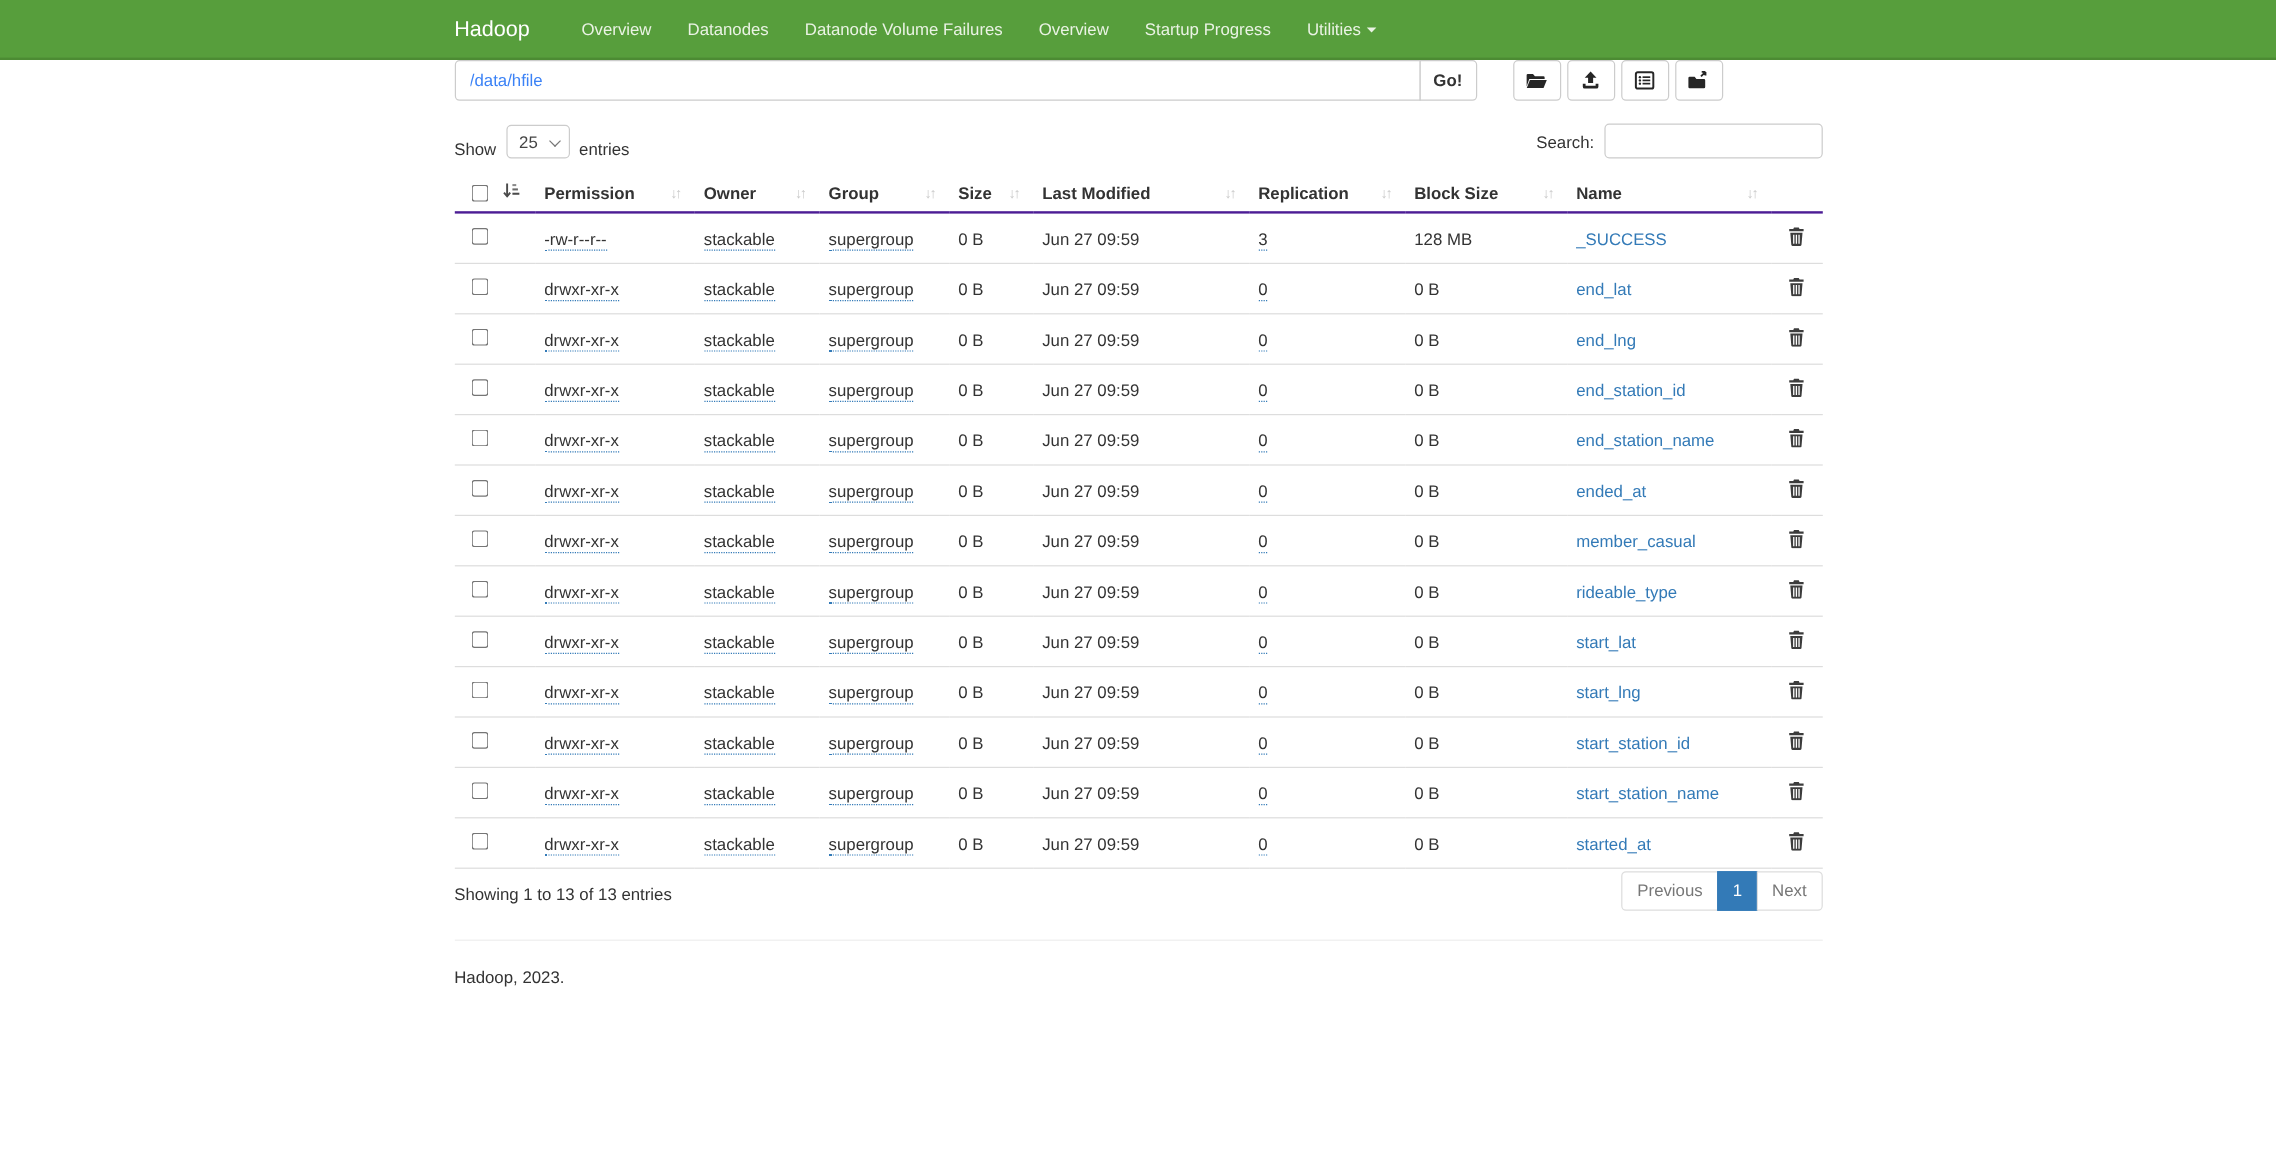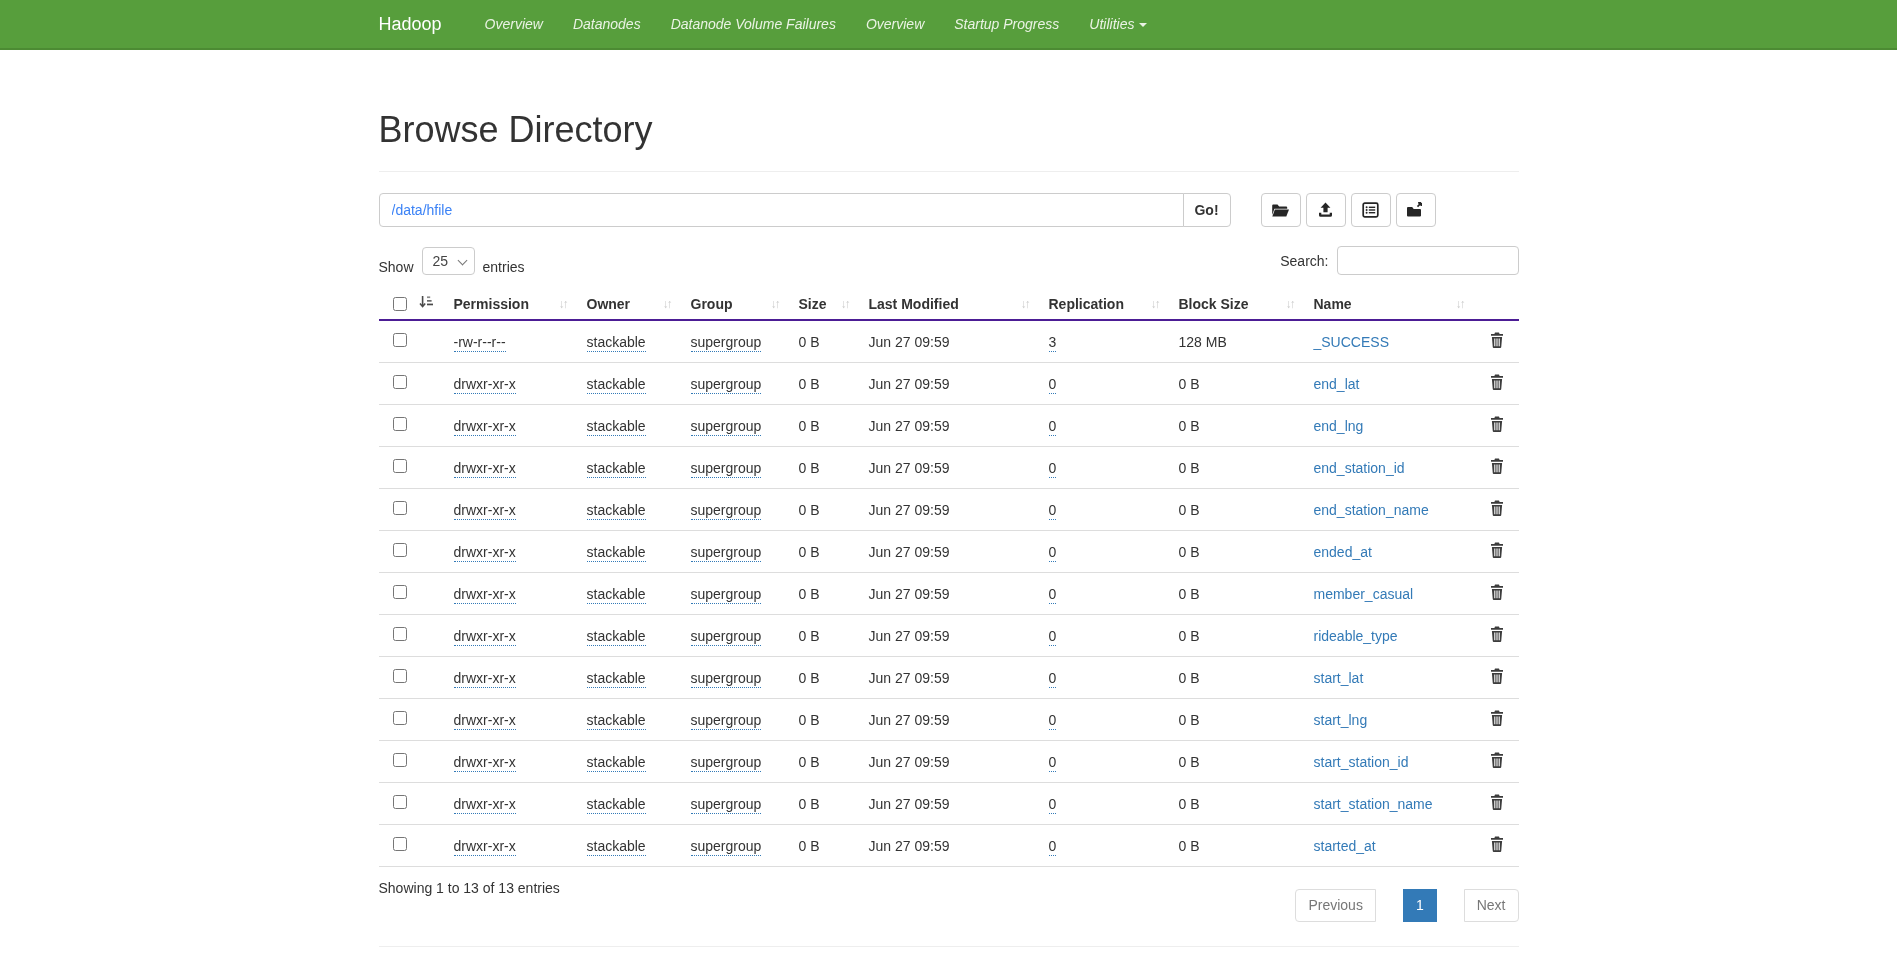--- a/index.html
+++ b/index.html
@@ -19,21 +19,21 @@
     border-bottom: 2px solid #4C8B33;
   }
   .navbar .container { display: flex; align-items: center; height: 100%; }
   .brand {
     color: #fff; font-size: 18px; line-height: 50px;
     text-decoration: none; cursor: pointer; white-space: nowrap; text-align: center;
   }
   .nav-items { display: flex; list-style: none; margin: 0 0 0 28px; padding: 0; }
   .nav-items li {
     color: #eaf3e4; font-size: 14px; line-height: 50px;
-    padding: 0 15px; cursor: pointer; white-space: nowrap; font-style: italic;
+    padding: 0 15px; cursor: pointer; white-space: nowrap;
   }
   .caret {
     display: inline-block; margin-left: 5px; vertical-align: middle;
     border-left: 4px solid transparent; border-right: 4px solid transparent;
     border-top: 4px solid #eaf3e4;
   }
 
   
   .page-header {
     margin-top: 60px; padding-bottom: 21px; margin-bottom: 21px;
@@ -114,21 +114,21 @@
   }
   td.name-cell a { color: #337ab7; text-decoration: none; cursor: pointer; }
   td.trash-cell { text-align: center; padding-left: 0; padding-right: 0; }
   .trash-btn { background: none; border: none; cursor: pointer; padding: 2px; }
   input[type="checkbox"] { width: 14px; height: 14px; margin: 0; cursor: pointer; }
   .th-first { display: flex; align-items: center; gap: 12px; padding-left: 6px; }
 
   
   .table-footer { display: flex; justify-content: space-between; align-items: flex-start; }
   .info-text { margin-top: 13px; color: #333; }
-  .paginate { display: flex; margin-top: 22px; gap: 28px; }
+  .paginate { display: flex; margin-top: 2px; }
   .page-btn {
     padding: 6px 12px; border: 1px solid #ddd; background: #fff;
     color: #777; cursor: pointer; font-size: 14px; line-height: 19px;
     margin-left: -1px; user-select: none;
   }
   .page-btn.first { border-radius: 4px 0 0 4px; }
   .page-btn.last { border-radius: 0 4px 4px 0; }
   .page-btn.active { background: #337ab7; border-color: #337ab7; color: #fff; cursor: default; }
 
   
@@ -149,23 +149,20 @@
       <li>Startup Progress</li>
       <li>
         <span>Utilities</span><span class="caret"></span>
       </li>
     </ul>
   </div>
 </nav>
 
 <div class="container">
 
-  <div class="page-header">
-    <h1>Browse Directory</h1>
-  </div>
 
   <div class="path-row">
     <div class="input-group">
       <input class="path-input" type="text" value="/data/hfile" style="">
       <button class="go-btn">Go!</button>
     </div>
     <div class="icon-buttons">
       <button class="icon-btn" title="">
         <span>
           <svg width="19" height="15" viewBox="0 0 19 15">

